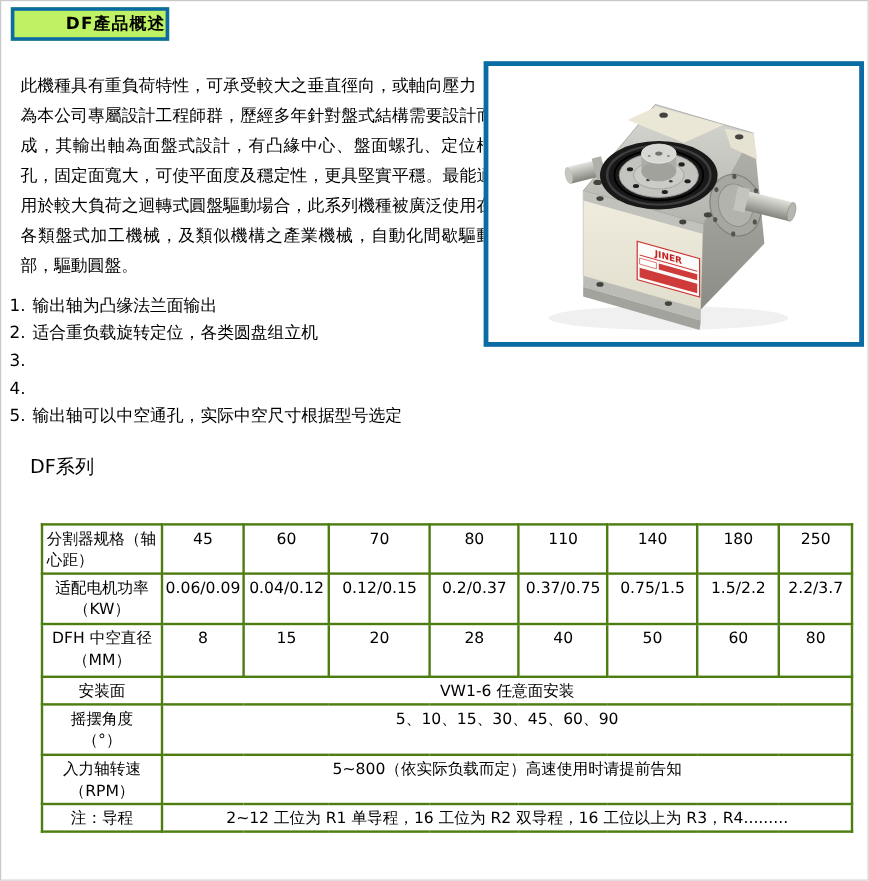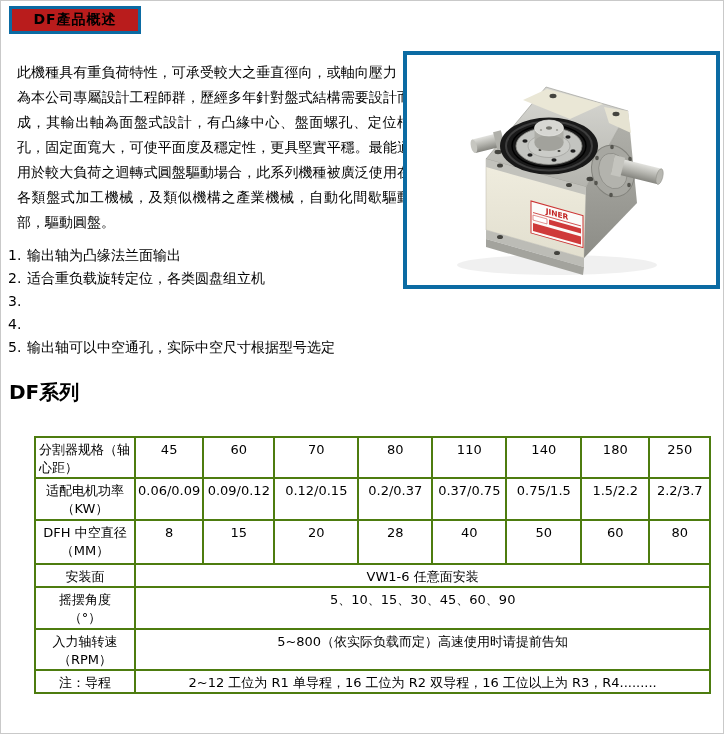--- a/index.html
+++ b/index.html
@@ -3,39 +3,39 @@
 <meta charset="utf-8">
 <style>
   html,body{margin:0;padding:0;background:#fff;}
   .page{
     position:relative;width:724px;height:734px;box-sizing:border-box;
     background:#ffffff;border:1px solid #c9c9c9;overflow:hidden;
     font-family:"DejaVu Sans",sans-serif;color:#000;
   }
   .title-box{
     position:absolute;left:8px;top:5px;width:132px;height:28px;box-sizing:border-box;
-    border:3px solid #0b6ba3;display:flex;align-items:center;justify-content:center;
-    font-size:14px;font-weight:bold;letter-spacing:1px;background:#b91c1c;
+    border:3px solid #0b6ba3;display:flex;align-items:center;justify-content:flex-end;
+    font-size:14px;font-weight:bold;letter-spacing:1px;background:#bef264;
   }
   .intro{
     position:absolute;left:6px;top:49px;width:394px;margin:10px;
     font-size:14px;line-height:25px;text-align:justify;
   }
   .figure{
     position:absolute;left:402px;top:50px;width:317px;height:238px;box-sizing:border-box;
     border:4px solid #0b6ba3;background:#fff;
   }
   .figure svg{display:block;width:100%;height:100%;}
   .features{
     position:absolute;left:7px;top:243px;width:430px;margin:0;padding:0;list-style:none;
     font-size:14px;
   }
   .features li{display:flex;line-height:23px;}
   .features .num{flex:0 0 19px;width:19px;}
-  .series{position:absolute;left:8px;top:378px;margin:0;font-size:20px;font-weight:bold;}
+  .series{position:absolute;left:24px;top:378px;margin:0;font-size:16px;font-weight:normal;}
   table.spec{
     position:absolute;left:33px;top:435px;border-collapse:collapse;table-layout:fixed;
     font-size:13px;
   }
   table.spec td{
     border:2px solid #4d7c0f;vertical-align:top;padding:3px 2px 0 2px;
     text-align:center;line-height:18px;overflow:hidden;
   }
   table.spec td.lbl{white-space:pre-line;}
   table.spec td.left{text-align:left;padding-left:3px;}
@@ -200,21 +200,21 @@
         <td>80</td>
         <td>110</td>
         <td>140</td>
         <td>180</td>
         <td>250</td>
       </tr>
       <tr style="height:42px">
         <td class="lbl">适配电机功率
 （KW）</td>
         <td>0.06/0.09</td>
-        <td>0.09/0.12</td>
+        <td>0.04/0.12</td>
         <td>0.12/0.15</td>
         <td>0.2/0.37</td>
         <td>0.37/0.75</td>
         <td>0.75/1.5</td>
         <td>1.5/2.2</td>
         <td>2.2/3.7</td>
       </tr>
       <tr style="height:44px">
         <td class="lbl">DFH 中空直径
 （MM）</td>

